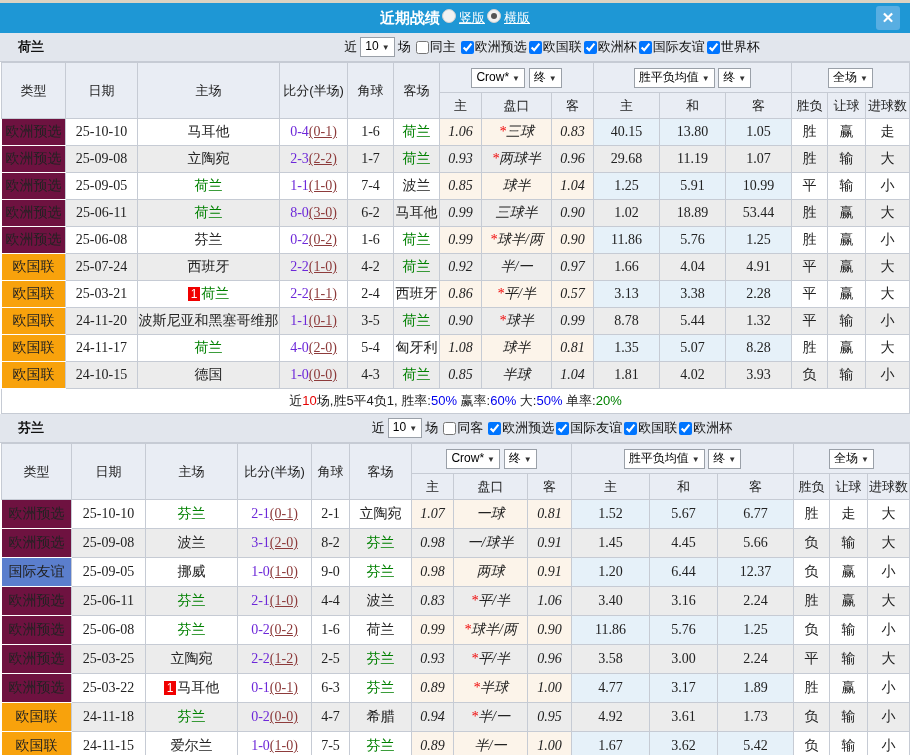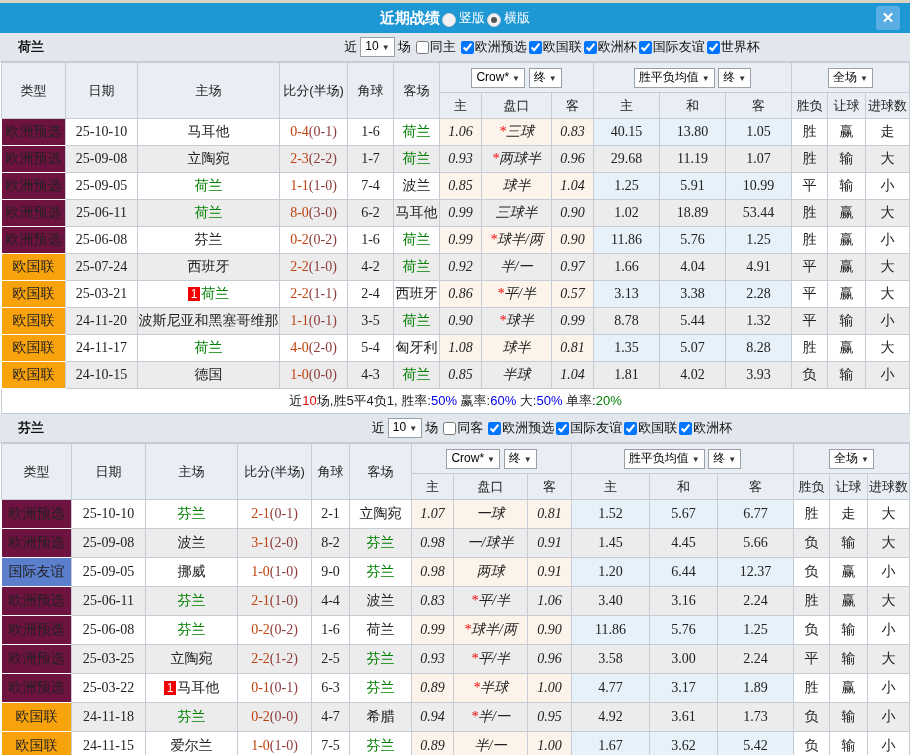--- a/index.html
+++ b/index.html
@@ -2,21 +2,21 @@
 <html><head>
 <meta charset="utf-8">
 <style>
   html,body{margin:0;padding:0;width:910px;height:755px;overflow:hidden;background:#fff;
     font-family:"Liberation Sans",sans-serif;}
   .topstrip{height:3px;background:#dbd3c3;}
   
   .titlebar{height:30px;background:#1e97d5;position:relative;display:flex;align-items:center;justify-content:center;color:#fff;}
   .title{font-weight:bold;font-size:15px;}
   .radio-group{display:flex;align-items:center;font-size:13px;}
-  .radio{display:flex;align-items:flex-end;margin-left:2px;cursor:pointer;}
+  .radio{display:flex;align-items:flex-start;margin-left:2px;cursor:pointer;text-decoration:underline;}
   .rdot{width:12px;height:12px;border-radius:50%;background:#f2f2f2;border:1px solid #d0d0d0;display:inline-block;margin-right:3px;position:relative;}
   .radio.on .rdot::after{content:"";position:absolute;left:3px;top:3px;width:6px;height:6px;border-radius:50%;background:#555;}
   .close-btn{position:absolute;right:10px;top:3px;width:24px;height:24px;background:#58aee2;color:#fff;
     text-align:center;line-height:24px;font-size:15px;font-weight:bold;border-radius:3px;cursor:pointer;}
   
   .filterbar{height:28px;background:#e2e6ed;border-bottom:1px solid #c6cbd4;display:flex;align-items:center;font-size:13px;color:#111;}
   .team-name{font-weight:bold;margin-left:18px;font-size:13px;}
   .filter-controls{flex:1;display:flex;align-items:center;justify-content:center;padding-left:150px;gap:3px;}
   .sel{display:inline-block;background:#fff;border:1px solid #9aa0a8;padding:0 4px;font-size:12px;color:#000;line-height:17px;white-space:nowrap;cursor:pointer;}
   .sel .arr{font-size:8px;margin-left:3px;color:#333;}
@@ -32,22 +32,22 @@
   .sec-1 .mtable tbody td{height:28px;}
   .mtable tbody tr:nth-child(even) td{background:#ececec;}
   .mtable tbody td.cream{background:#fcf4ea;font-style:italic;}
   .mtable tbody td.lblue{background:#e6f1f9;}
   td.tcell{color:#fff;font-family:"Liberation Sans",sans-serif;font-size:13px;border-color:#fff #c6cbd4 #fff #fff;}
   .lg-qual{background:#6e1240 !important;}
   .lg-nations{background:#f8a20c !important;}
   .lg-friendly{background:#5b7ecd !important;}
   .tname.green{color:#008000;}
   .badge{display:inline-block;background:#f00000;color:#fff;font-size:12px;line-height:14px;padding:0 3px;margin-right:1px;font-family:"Liberation Sans",sans-serif;}
-  .sc{color:#c2410c;}
-  .half{color:#8d3b3b;}
+  .sc{color:#6d28d9;}
+  .half{color:#8d3b3b;text-decoration:underline;}
   .star{color:#f00000;}
   .c-r{color:#e60000;}
   .c-b{color:#0000ee;}
   .c-g{color:#008000;}
   .c-k{color:#222;}
   .summary{height:24px;background:#fff;font-size:13px;font-family:"Liberation Sans",sans-serif;}
   .summary span{margin:0;}
 </style>
 </head>
 <body>

